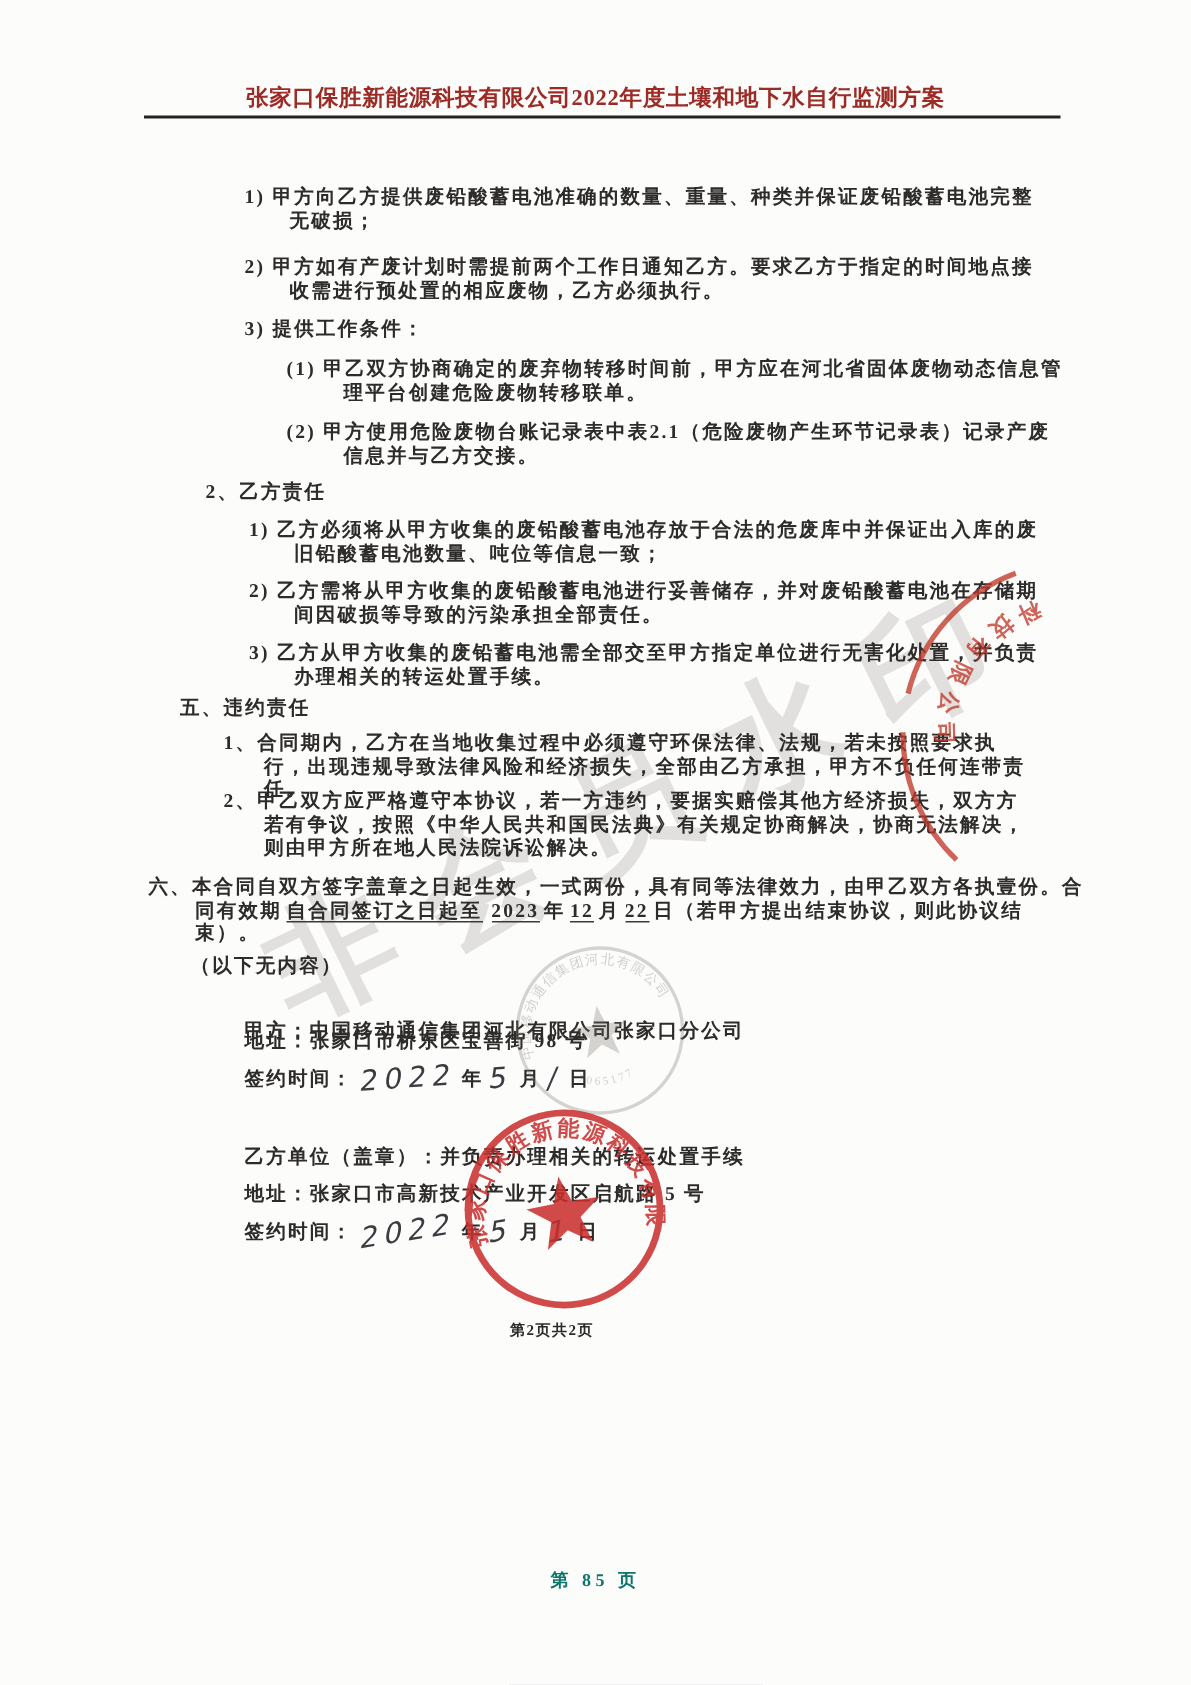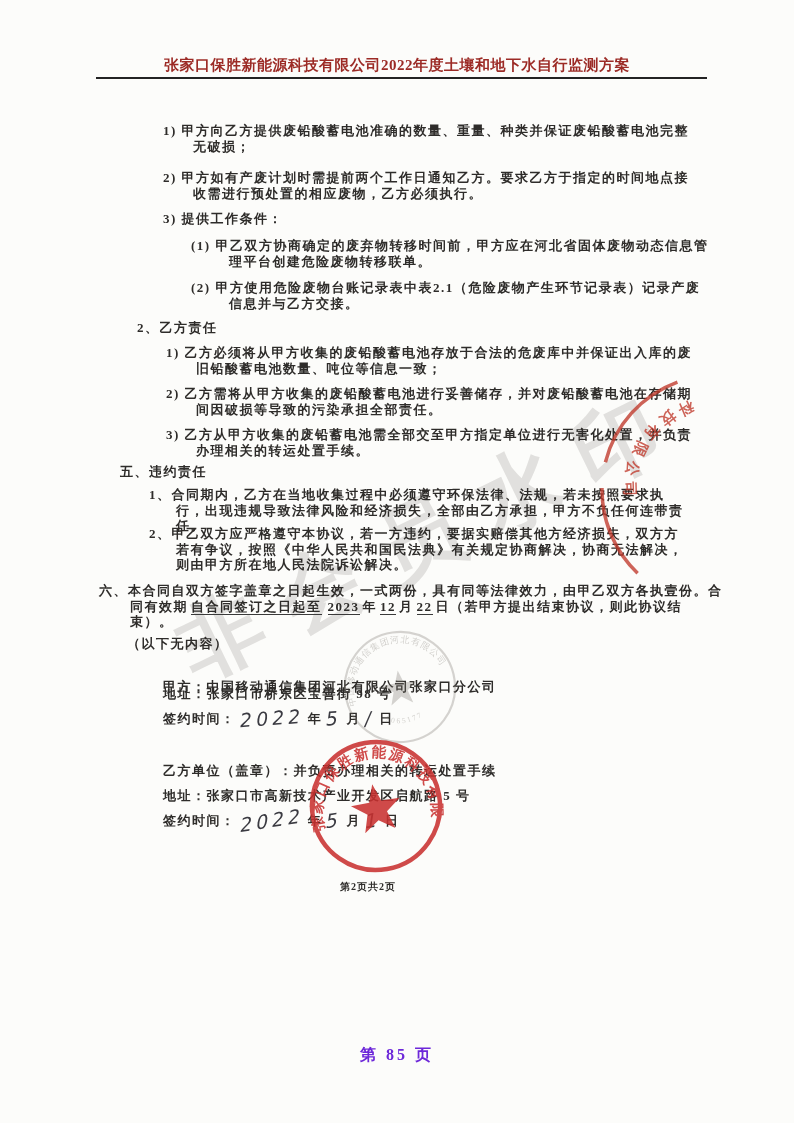--- a/index.html
+++ b/index.html
@@ -21,21 +21,21 @@
   .gap{margin:0 3px;}
   .hw{
     display:inline-block;font-family:"DejaVu Sans",sans-serif;font-weight:400;
     font-size:19px;color:#3b3b42;letter-spacing:4px;line-height:14px;
     transform:rotate(-4deg) skewX(-12deg);margin:0 4px;vertical-align:-2px;
   }
   .hw2{transform:rotate(-9deg) skewX(-18deg);}
   .scan-pageno{position:absolute;top:880px;left:340px;font-size:10px;font-weight:700;letter-spacing:1px;}
   .footer-pageno{
     position:absolute;top:1045px;left:0;width:100%;text-align:center;
-    font-size:16px;letter-spacing:3px;color:#6d28d9;font-weight:600;
+    font-size:12px;letter-spacing:3px;color:#0f766e;font-weight:600;
   }
   .watermark{
     position:absolute;left:183px;top:612px;width:560px;
     font-family:"DejaVu Sans",sans-serif;font-weight:700;
     font-size:84px;letter-spacing:26px;color:rgba(120,116,112,0.20);
     transform:rotate(-26deg);transform-origin:0 50%;white-space:nowrap;
     pointer-events:none;line-height:84px;
   }
   .stamp{position:absolute;}
   svg text{font-family:"Liberation Serif","DejaVu Serif",serif;}

